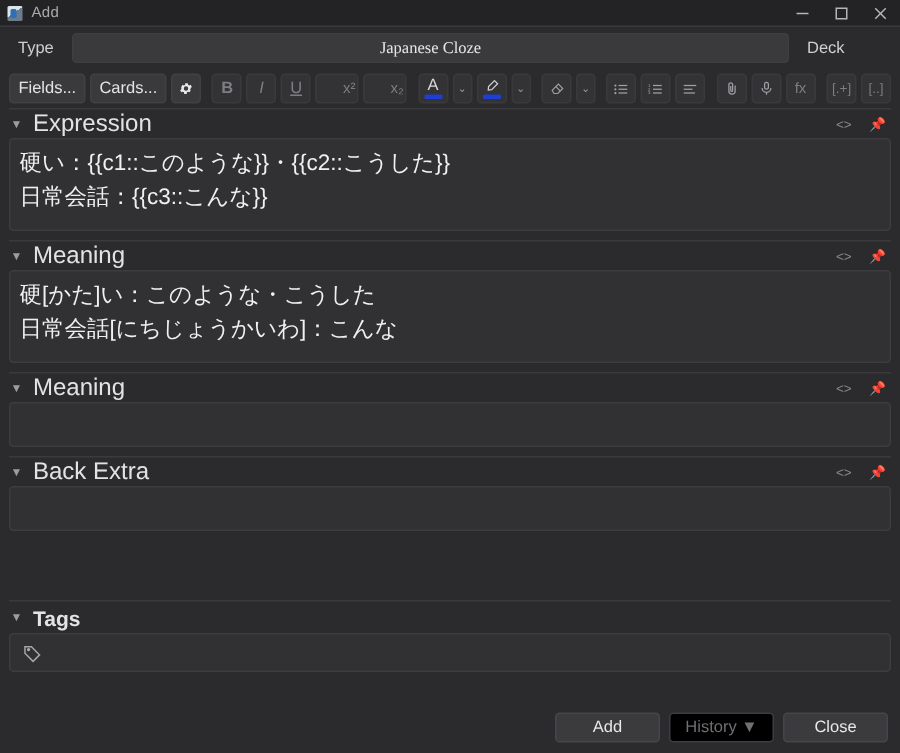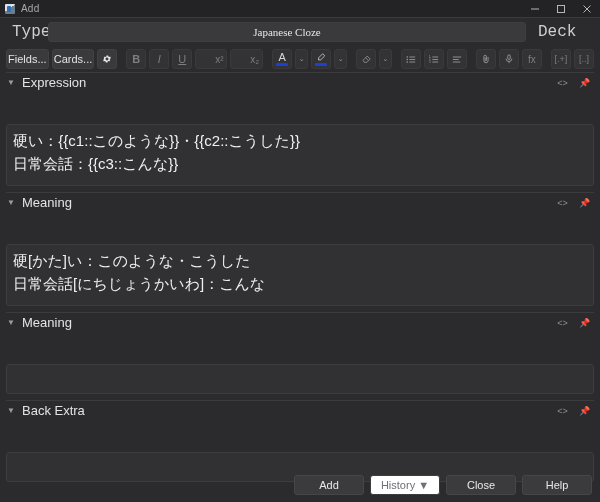--- a/index.html
+++ b/index.html
@@ -31,64 +31,64 @@
   .win-btn {
     width: 26px; height: 18px; display: flex; align-items: center; justify-content: center;
     color: #b6b6b9;
   }
   .win-btn svg { display: block; }
 
   
   .typedeck {
     display: flex; align-items: center; height: 28px; padding: 0 6px; gap: 0;
   }
-  .td-label { color: #cfcfd2; font-size: 16px; width: 42px; padding-left: 6px; font-family: Liberation Mono, monospace; }
+  .td-label { color: #cfcfd2; font-size: 11px; width: 42px; padding-left: 6px; }
   .td-label.deck { width: 68px; padding-left: 12px; }
   .td-btn {
     flex: 1; height: 20px; background: #3a3a3d; border: 1px solid #3f3f42;
     border-radius: 3px; color: #e6e6e8; font-size: 11px;
     display: flex; align-items: center; justify-content: center; font-family: Liberation Serif, serif;
   }
 
   
   .toolbar {
     display: flex; align-items: center; height: 26px; padding: 0 6px; gap: 3px;
   }
   .tb-btn {
     height: 20px; min-width: 20px; padding: 0 4px;
     background: #3a3a3d; border: 1px solid #414144; border-radius: 3px;
     color: #d8d8da; font-size: 11px;
     display: flex; align-items: center; justify-content: center;
     position: relative;
   }
   .tb-btn.flat { background: #333335; border-color: #3a3a3c; }
   .tb-btn.dim { color: #7e7e82; }
-  .tb-btn.txt { padding: 0 6px; color: #e4e4e6; }
+  .tb-btn.txt { padding: 0 18px; color: #e4e4e6; }
   .tb-btn.caret { min-width: 13px; padding: 0 2px; color: #9a9a9e; font-size: 7px; }
   .tb-sep { width: 4px; }
   .underline-bar {
     position: absolute; left: 3px; right: 3px; bottom: 2px; height: 3px;
     background: #1e3ed4; border-radius: 1px;
   }
   .sup { font-size: 10px; padding-left: 20px; }
 
   
   .fields { padding: 0 6px; }
   .field-head {
     display: flex; align-items: center; height: 20px; gap: 6px;
     border-top: 1px solid #3b3b3e;
   }
   .chev { color: #9c9ca0; font-size: 8px; width: 10px; text-align: center; }
-  .field-name { color: #e3e3e5; font-size: 13px; flex: 1; }
+  .field-name { color: #e3e3e5; font-size: 16px; flex: 1; }
   .fh-icon { color: #8e8e92; font-size: 9px; padding: 0 3px; }
   .pin { color:#8e8e92; }
   .field-body {
     background: #313133; border: 1px solid #3d3d40; border-radius: 3px;
     color: #f0f0f0; padding: 4px 6px; font-size: 15px; line-height: 1.55;
-    white-space: pre-wrap; word-break: break-all; margin-top: 32px;
+    white-space: pre-wrap; word-break: break-all;
   }
   .field-body.empty { height: 30px; padding: 0; }
   .field-body.tall { min-height: 62px; }
   .field-spacer { height: 6px; }
 
   
   .tags-area { padding: 0 6px; }
   .tags-head {
     display: flex; align-items: center; height: 22px; gap: 6px;
     border-top: 1px solid #3b3b3e;
@@ -103,21 +103,21 @@
   .bottom {
     position: absolute; left: 0; right: 0; bottom: 0;
     height: 34px; display: flex; align-items: center; justify-content: flex-end;
     gap: 6px; padding: 0 8px;
   }
   .bbtn {
     height: 20px; width: 70px; background: #3b3b3e; border: 1px solid #46464a;
     border-radius: 3px; color: #e8e8ea; font-size: 11px;
     display: flex; align-items: center; justify-content: center;
   }
-  .bbtn.disabled { color: #6f6f74; background: #ffffff; border-color: #3d3d41; }
+  .bbtn.disabled { color: #6f6f74; background: #000000; border-color: #3d3d41; }
   .spacer-grow { flex: 1; }
 </style>
 </head>
 <body>
 
 <div class="titlebar">
   <div class="title-icon"></div>
   <div class="title-text">Add</div>
   <div class="win-btns">
     <div class="win-btn">
@@ -291,14 +291,13 @@
     </svg>
     <span style="color:#f0f0f0;font-size:11px;margin-left:6px"></span>
   </div>
 </div>
 
 <div class="bottom">
   <div class="spacer-grow"></div>
   <div class="bbtn">Add</div>
   <div class="bbtn disabled">History ▼</div>
   <div class="bbtn">Close</div>
-  <div class="bbtn">Help</div>
 </div>
 
 </body></html>

